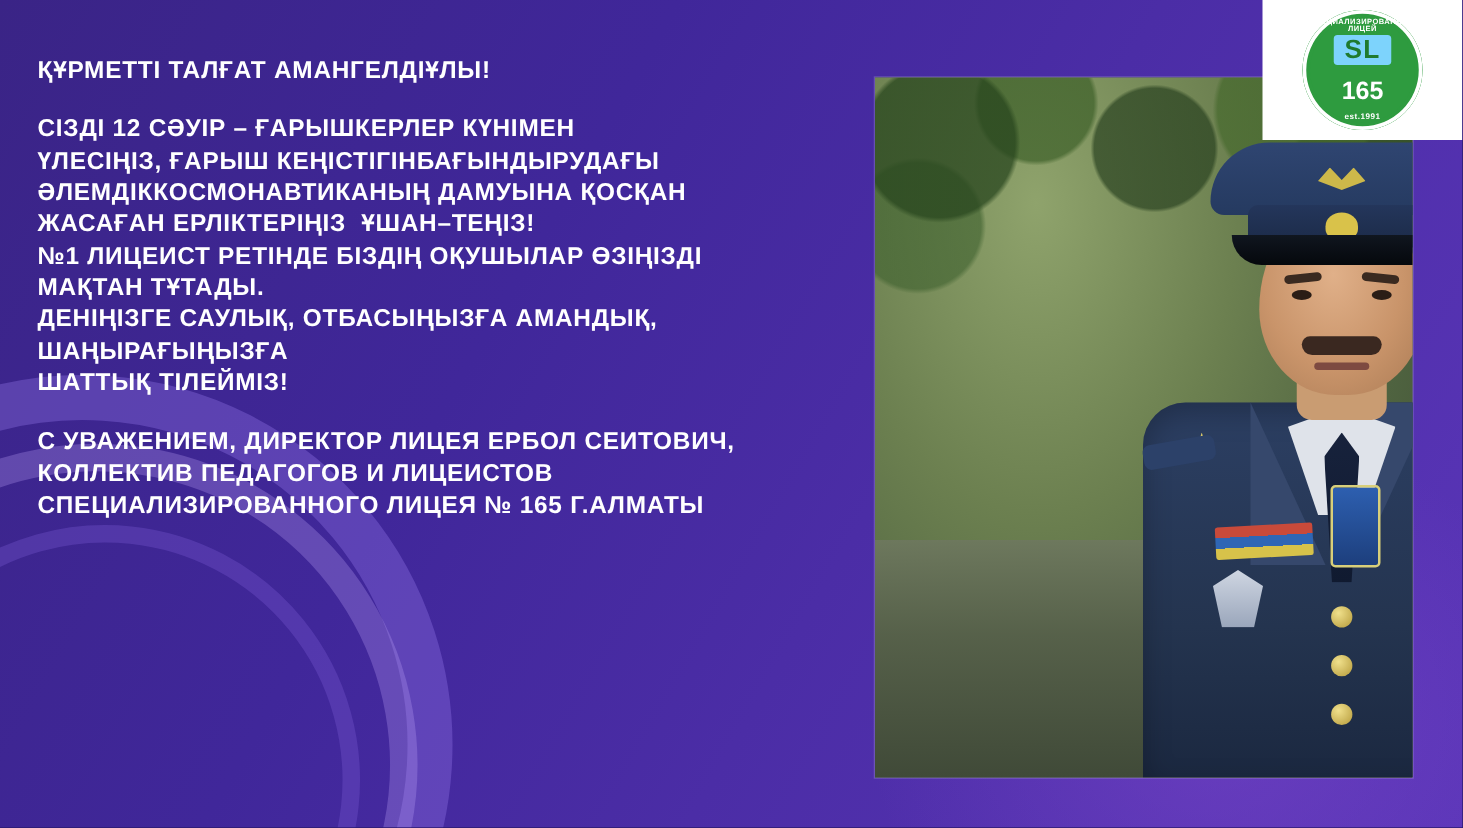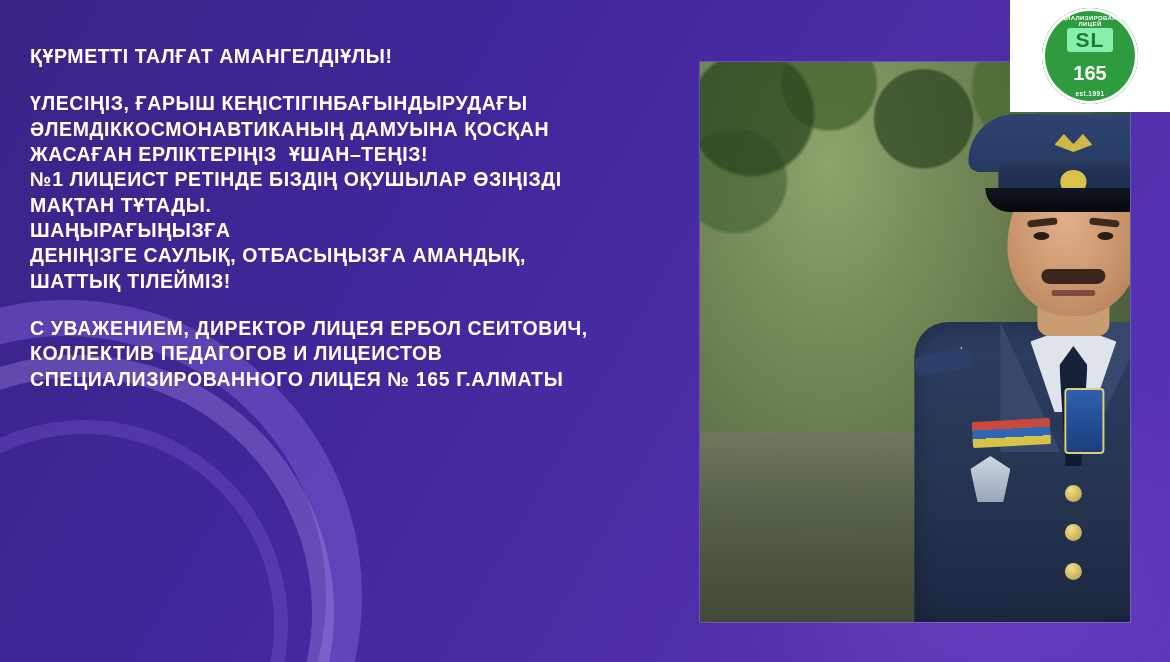--- a/index.html
+++ b/index.html
@@ -348,21 +348,21 @@
     height: 96px;
     border-radius: 50%;
     background: #2e9b3f;
     display: flex;
     align-items: center;
     justify-content: center;
     flex-direction: column;
     box-shadow: inset 0 0 0 3px #ffffff, inset 0 0 0 6px #2e9b3f;
   }
   .logo-sl {
-    background: #86efac;
+    background: #7dd3fc;
     color: #1f7a2e;
     font-weight: bold;
     font-size: 21px;
     letter-spacing: 1px;
     padding: 1px 9px;
     border-radius: 3px;
     line-height: 1.05;
   }
   .logo-num {
     color: #ffffff;
@@ -389,27 +389,28 @@
 <div class="slide">
 
   <div class="swoosh swoosh-a"></div>
   <div class="swoosh swoosh-b"></div>
   <div class="swoosh swoosh-c"></div>
   <div class="glow"></div>
 
   <div class="text-block">
     <p class="line">ҚҰРМЕТТІ ТАЛҒАТ АМАНГЕЛДІҰЛЫ!</p>
     <div class="para-gap"></div>
+    <p class="line">СІЗДІ 12 СӘУІР – ҒАРЫШКЕРЛЕР КҮНІМЕН</p>
     <p class="line">ҮЛЕСІҢІЗ, ҒАРЫШ КЕҢІСТІГІНБАҒЫНДЫРУДАҒЫ</p>
     <p class="line">ӘЛЕМДІККОСМОНАВТИКАНЫҢ ДАМУЫНА ҚОСҚАН</p>
     <p class="line">ЖАСАҒАН ЕРЛІКТЕРІҢІЗ  ҰШАН–ТЕҢІЗ!</p>
     <p class="line">№1 ЛИЦЕИСТ РЕТІНДЕ БІЗДІҢ ОҚУШЫЛАР ӨЗІҢІЗДІ</p>
     <p class="line">МАҚТАН ТҰТАДЫ.</p>
+    <p class="line">ДЕНІҢІЗГЕ САУЛЫҚ, ОТБАСЫҢЫЗҒА АМАНДЫҚ,</p>
     <p class="line">ШАҢЫРАҒЫҢЫЗҒА</p>
-    <p class="line">ДЕНІҢІЗГЕ САУЛЫҚ, ОТБАСЫҢЫЗҒА АМАНДЫҚ,</p>
     <p class="line">ШАТТЫҚ ТІЛЕЙМІЗ!</p>
     <div class="para-gap"></div>
     <p class="line">С УВАЖЕНИЕМ, ДИРЕКТОР ЛИЦЕЯ ЕРБОЛ СЕИТОВИЧ,</p>
     <p class="line">КОЛЛЕКТИВ ПЕДАГОГОВ И ЛИЦЕИСТОВ</p>
     <p class="line">СПЕЦИАЛИЗИРОВАННОГО ЛИЦЕЯ № 165 Г.АЛМАТЫ</p>
   </div>
 
   <div class="photo-frame">
     <div class="photo-bg"></div>
     <div class="foliage"></div>

